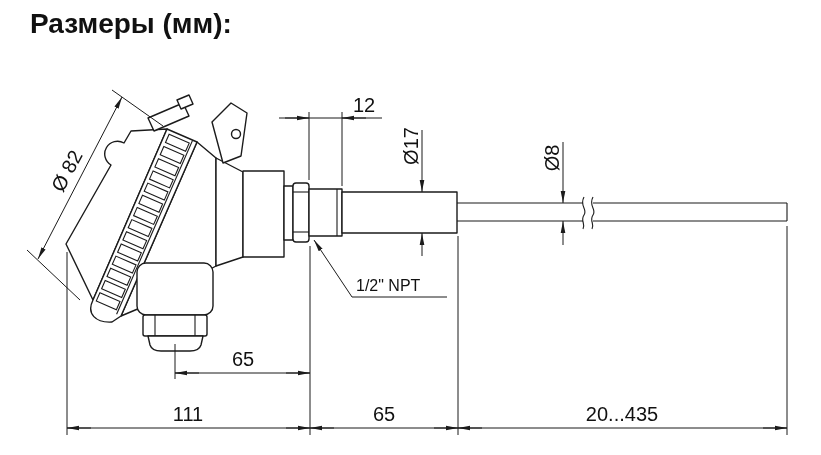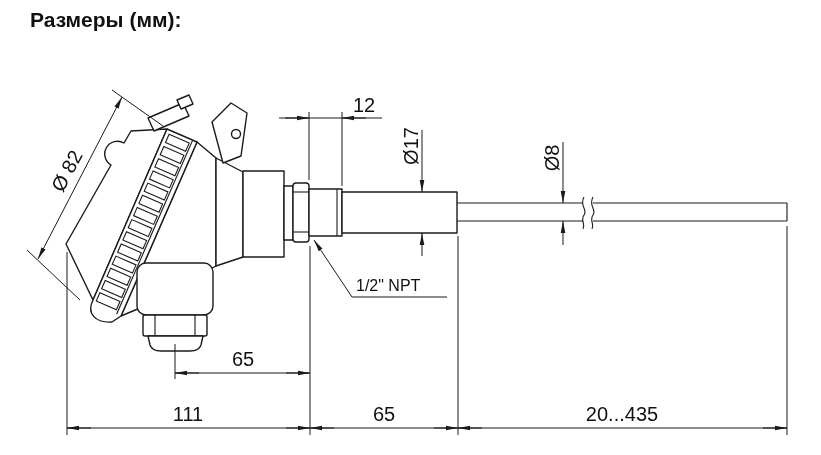--- a/index.html
+++ b/index.html
@@ -1,18 +1,18 @@
 <!DOCTYPE html>
 <html><head>
 <meta charset="utf-8">
 <style>
   html,body{margin:0;padding:0;background:#fff;}
   .page{position:relative;width:821px;height:455px;background:#ffffff;overflow:hidden;
         font-family:"Liberation Sans",sans-serif;}
-  .title{position:absolute;left:30px;top:8px;font-size:21px;font-weight:bold;color:#111;}
+  .title{position:absolute;left:30px;top:8px;font-size:28px;font-weight:bold;color:#111;}
   svg text{font-family:"Liberation Sans",sans-serif;fill:#111;}
   .outline{fill:#ffffff;stroke:#1b1b1b;stroke-width:1.4;stroke-linejoin:round;}
   .thin{fill:none;stroke:#1b1b1b;stroke-width:1.1;}
   .dim{stroke:#1b1b1b;stroke-width:1;fill:none;}
   .dimtxt{font-size:20px;}
   .lbltxt{font-size:16px;}
 </style>
 </head>
 <body>
 

